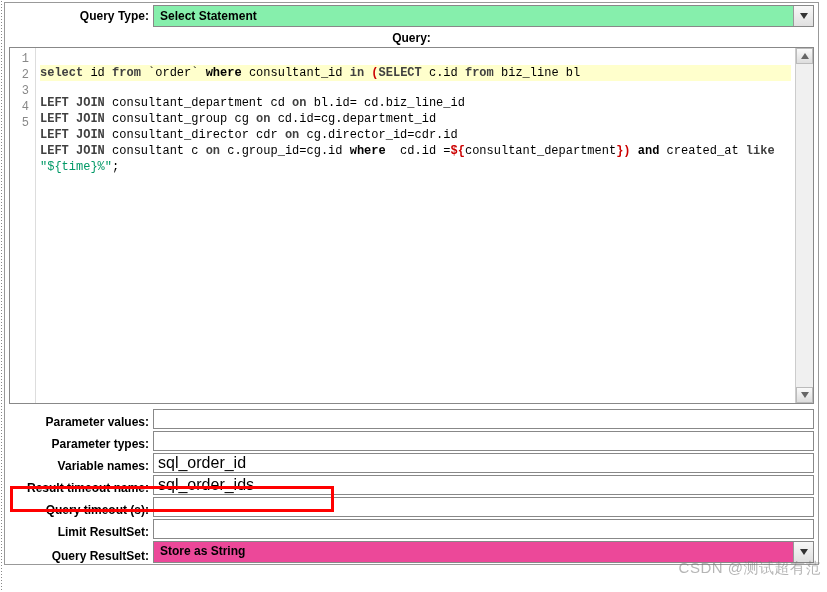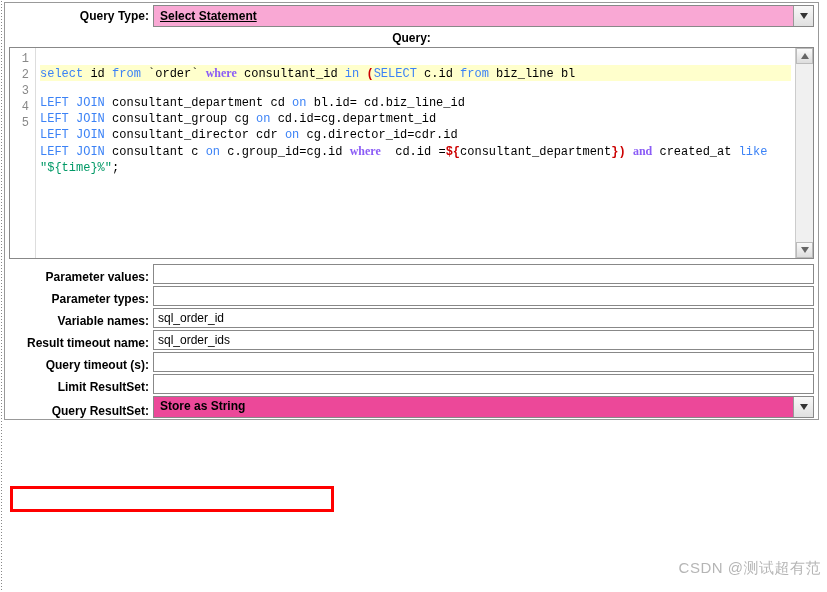--- a/index.html
+++ b/index.html
@@ -1,40 +1,40 @@
 <!DOCTYPE html>
 <html><head>
 <meta charset="utf-8">
 <style>
 * { box-sizing: border-box; margin: 0; padding: 0; }
 body { font-family: Arial, sans-serif; font-size: 12px; background: #fff; width: 827px; height: 592px; overflow: hidden; position: relative; }
-.container { border: 1px solid #999; margin: 2px 8px 2px 4px; padding: 0; display: flex; flex-direction: column; height: 418px; }
+.container { border: 1px solid #999; margin: 2px 8px 2px 4px; padding: 0; display: flex; flex-direction: column; height: 563px; }
 .row { display: flex; align-items: center; padding: 2px 4px; }
 .label { text-align: right; padding-right: 4px; font-weight: bold; width: 144px; flex-shrink: 0; }
-.dropdown { flex: 1; display: flex; border: 1px solid #888; height: 22px; background: #f9a8d4; text-decoration: underline; }
+.dropdown { flex: 1; display: flex; border: 1px solid #888; height: 22px; background: #86efac; }
 .dropdown-text { flex: 1; padding: 3px 6px; font-weight: bold; }
 .dropdown-btn { width: 20px; border-left: 1px solid #999; background: linear-gradient(#f8f8f8,#e0e0e0); display: flex; align-items: center; justify-content: center; }
 .dropdown-btn svg { width: 8px; height: 6px; }
 .query-header { text-align: center; font-weight: bold; padding: 2px 0; }
 .editor-wrap { flex: 1; display: flex; border: 1px solid #888; margin: 0 4px 4px 4px; min-height: 0; }
 .editor-vscroll { width: 18px; background: #f0f0f0; border-left: 1px solid #ccc; display: flex; flex-direction: column; }
 .scroll-btn { height: 16px; background: linear-gradient(#fafafa,#ddd); border: 1px solid #bbb; display:flex; align-items:center; justify-content:center; }
 .scroll-track { flex: 1; }
 .gutter { width: 26px; background: #fff; border-right: 1px solid #ddd; padding-top: 3px; }
 .gutter div { text-align: right; padding: 0 6px 0 0; color: #888; height: 16px; line-height: 16px; font-family: "Courier New", monospace; font-size: 12px; }
 .code { flex: 1; padding: 3px 4px 0 4px; font-family: "Courier New", monospace; font-size: 12px; white-space: pre; overflow: hidden; }
 .code .ln { height: 16px; line-height: 16px; }
 .hl { background: #ffffcc; display: block; }
-.kw { color: #3b82f6; font-weight: normal; }
-.kw2 { color: #8b5cf6; font-weight: bold; font-family: Liberation Serif, serif; }
+.kw { color: #404040; font-weight: bold; }
+.kw2 { color: #000000; font-weight: bold; }
 .op { color: #cc0000; font-weight: bold; }
 .str { color: #009966; }
 .form-row { display: flex; align-items: flex-end; padding: 1px 4px; }
 .form-row .label { font-weight: bold; }
-.form-input { flex: 1; border: 1px solid #888; height: 20px; padding: 2px 4px; font-family: Arial, sans-serif; font-size: 12px; background: #fff; }
+.form-input { flex: 1; border: 1px solid #888; height: 20px; padding: 2px 4px; font-family: Arial, sans-serif; font-size: 16px; background: #fff; }
 .form-select { flex: 1; display: flex; border: 1px solid #888; height: 22px; background: #ec4899; }
 .form-select-text { flex: 1; padding: 2px 6px; font-weight: bold; }
 .highlight-box { position: absolute; border: 3px solid #ff0000; pointer-events: none; z-index: 10; }
 .watermark { position: absolute; bottom: 14px; right: 6px; color: rgba(120,120,120,0.55); font-size: 15px; font-family: Arial, sans-serif; z-index: 5; letter-spacing: 0.5px; }
 .left-dots { position: absolute; left: 0; top: 0; width: 3px; height: 592px; background-image: radial-gradient(#888 1px, transparent 1px); background-size: 3px 3px; }
 </style>
 </head>
 <body>
 
 <div class="left-dots"></div>

